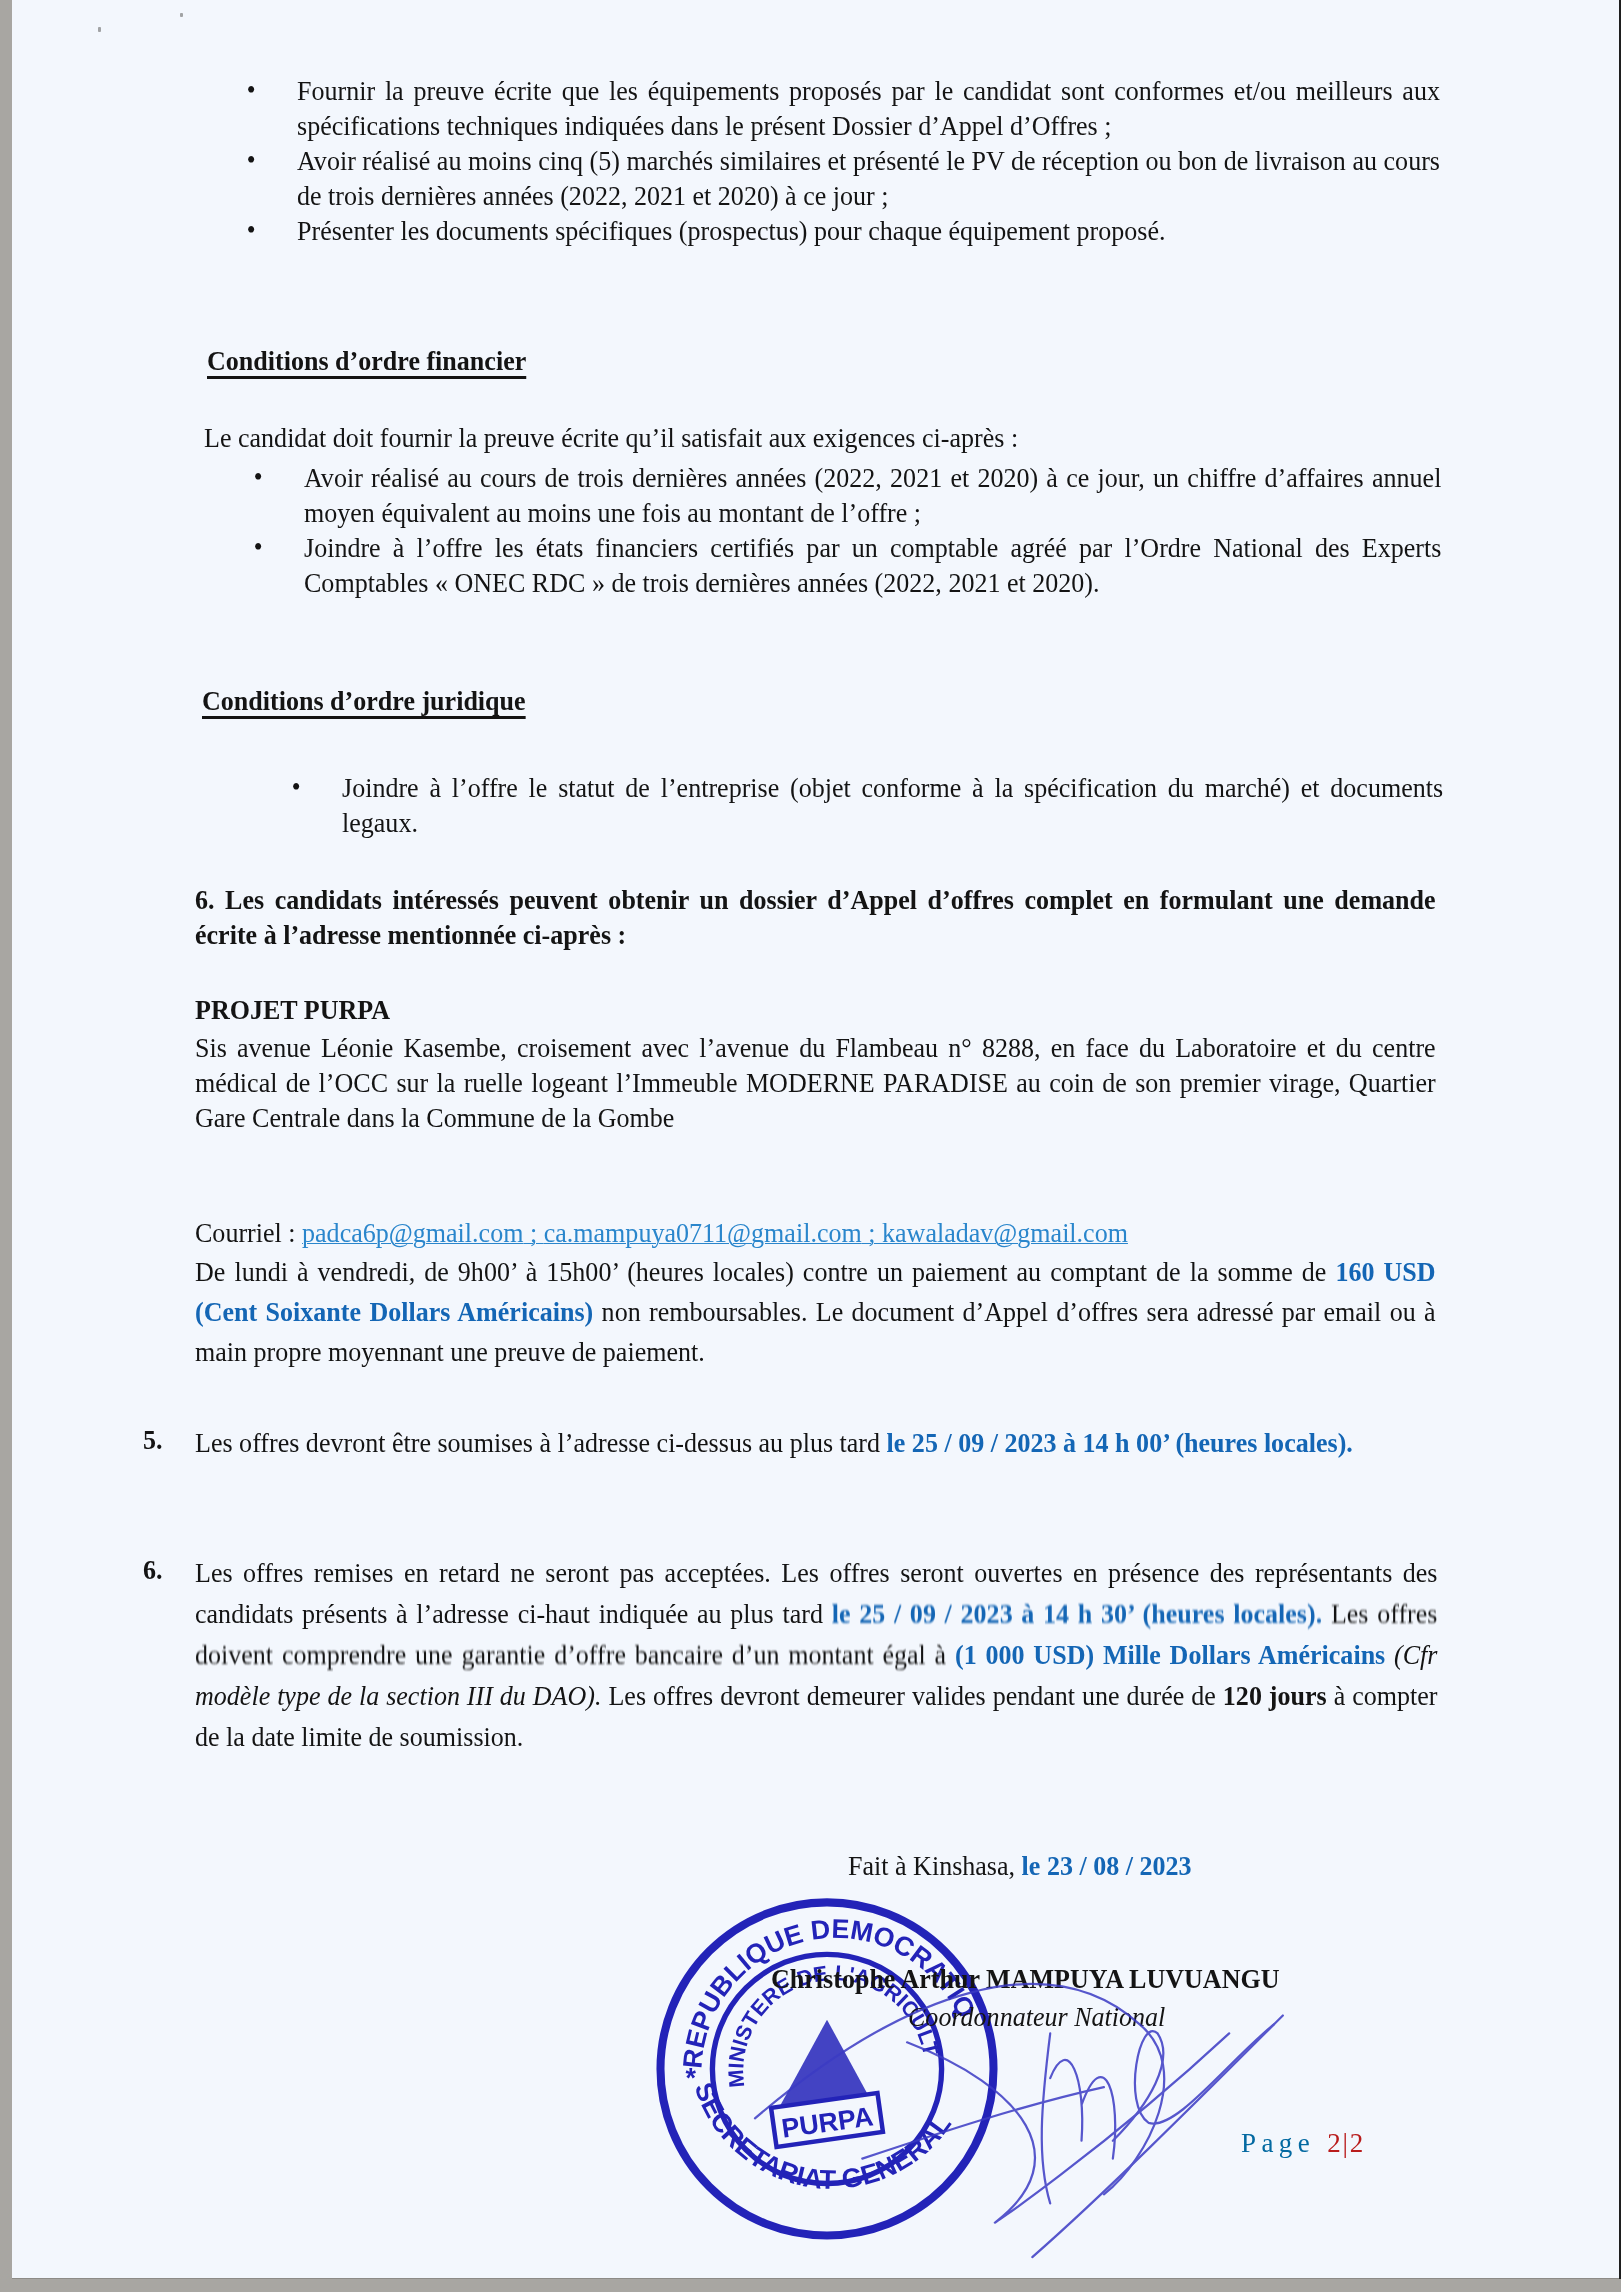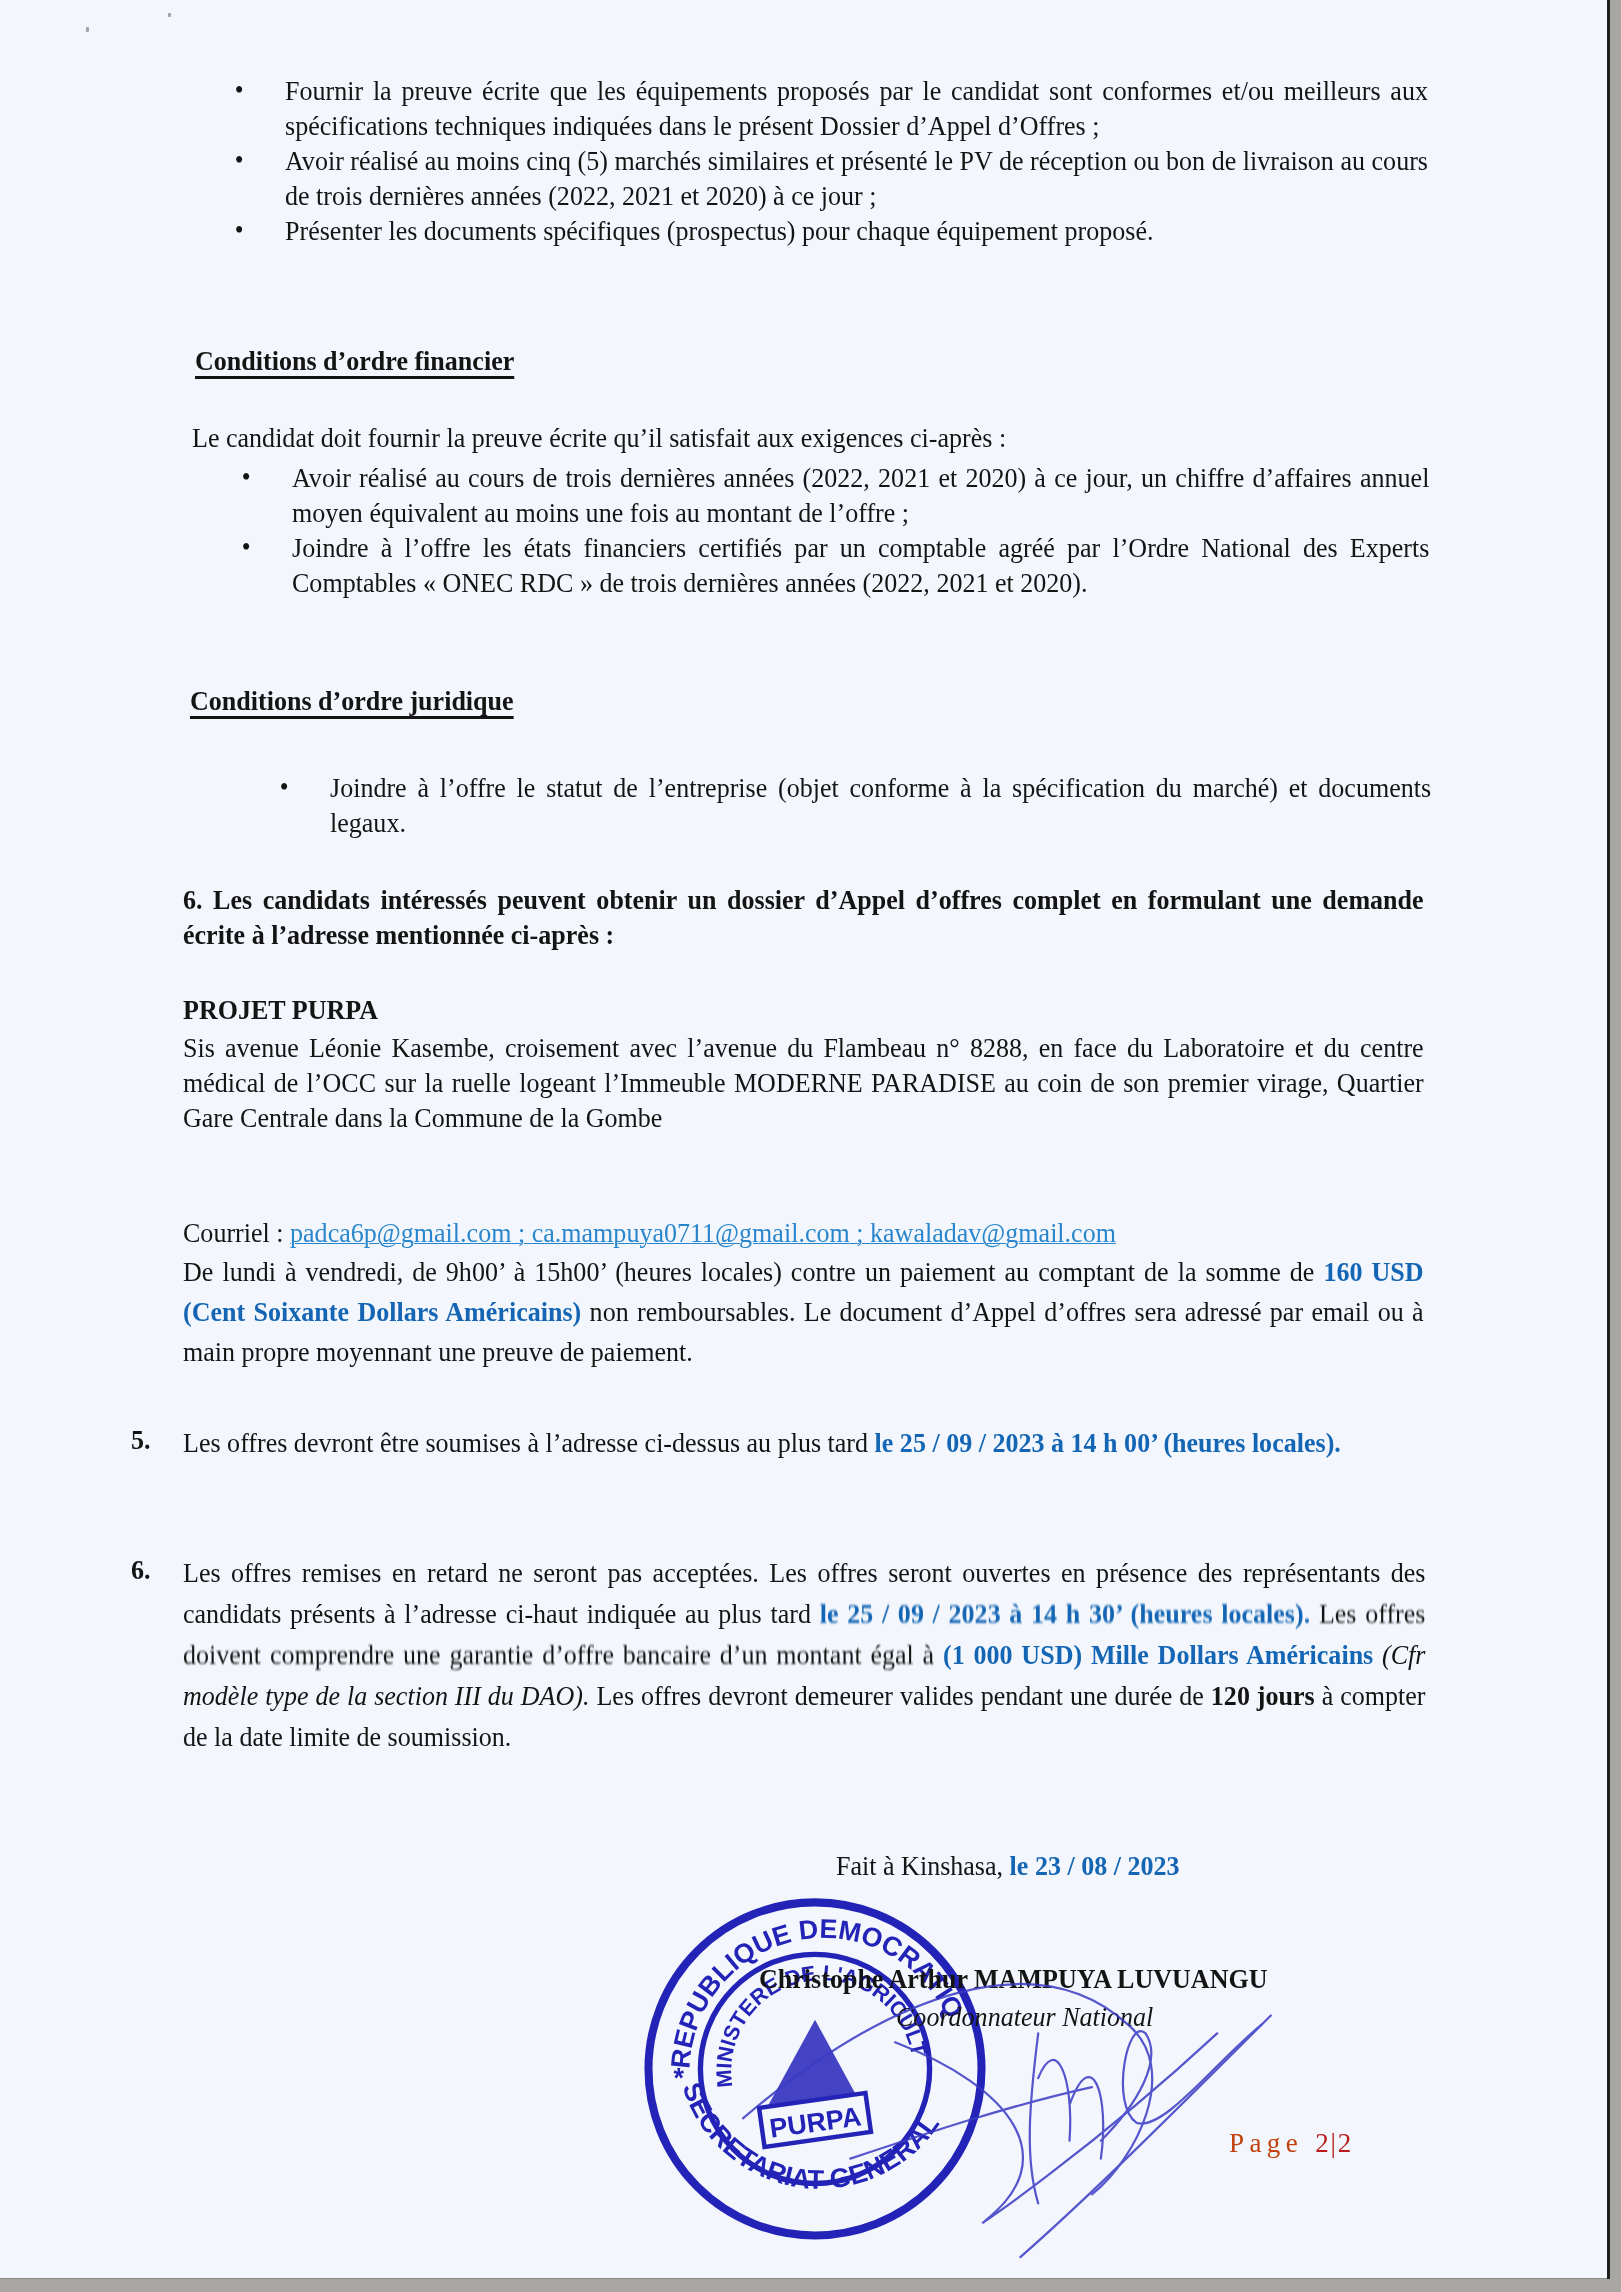--- a/index.html
+++ b/index.html
@@ -3,21 +3,21 @@
   <meta charset="utf-8">
   <style>
     html, body { margin: 0; padding: 0; }
     body {
       width: 1621px; height: 2293px; overflow: hidden;
       background: #a8a6a2;
       font-family: "Liberation Serif", "DejaVu Serif", serif;
       color: #141414;
     }
     .page {
-      position: absolute; left: 0; top: 0;
+      position: absolute; left: 12px; top: 0;
       width: 1607px; height: 2279px;
       background: #f3f7fd;
       border-right: 3.6px solid #1e1e1e;
       box-shadow: inset 0 -0.9px 0 #8d8b87;
     }
     .scan-dot { position: absolute; width: 2.7px; height: 4.5px; background: #6b6b6b; border-radius: 0.9px; opacity: .6; }
     .text {
       position: absolute; font-size: 28px; line-height: 35px;
       transform: scaleX(0.93); transform-origin: left top;
     }
@@ -33,21 +33,21 @@
     }
     .bold { font-weight: bold; }
     .blue { color: #1466b5; font-weight: bold; }
     .link { color: #2a86cc; text-decoration: underline; text-decoration-thickness: 0.9px; }
     .italic { font-style: italic; }
     .justify { text-align: justify; text-align-last: left; }
     .para-num { position: absolute; font-weight: bold; }
     .blurred { filter: blur(0.8px); }
     .sig-name { font-weight: bold; }
     .page-footer { position: absolute; font-size: 27px; letter-spacing: 5.4px; }
-    .page-footer .lbl { color: #c2410c; }
+    .page-footer .lbl { color: #0369a1; }
     .page-footer .num { color: #b91c1c; letter-spacing: 1.8px; }
     svg.stamp, svg.signature { position: absolute; overflow: visible; }
   </style>
 </head>
 <body>
 
 <div class="page">
 
   <span class="scan-dot" style="left:86px;top:27px;"></span>
   <span class="scan-dot" style="left:168px;top:12.5px;"></span>

